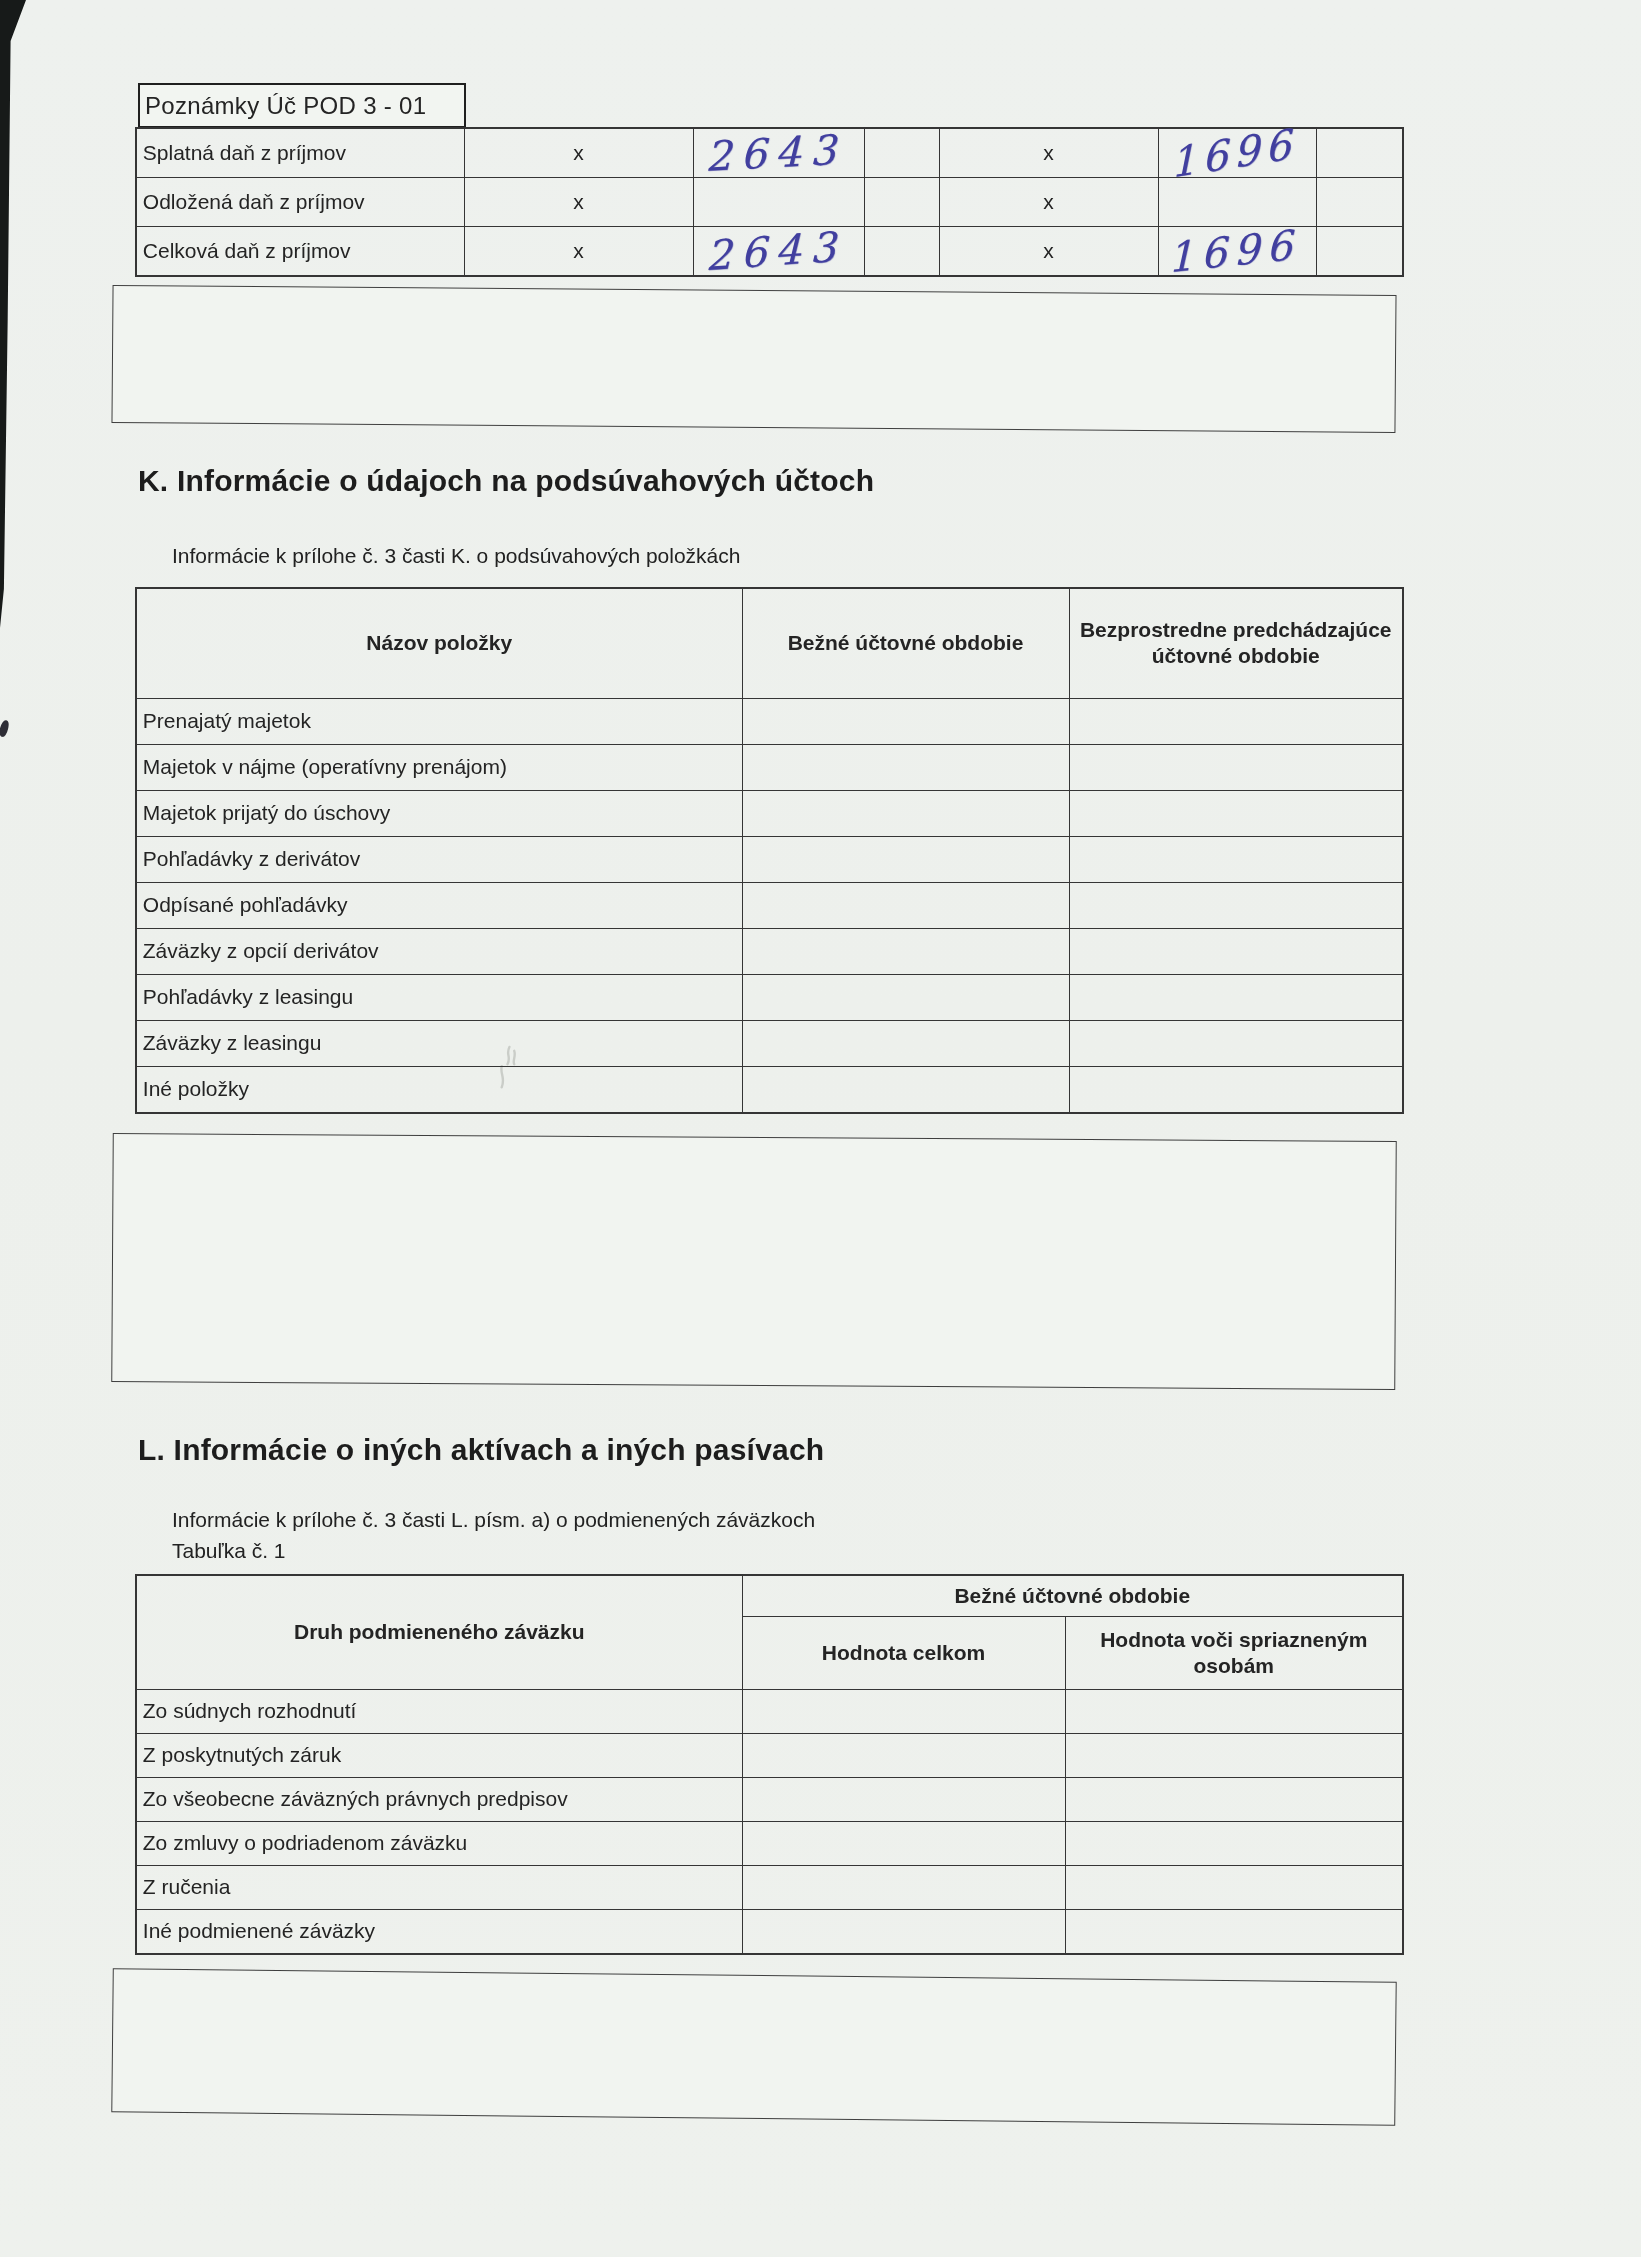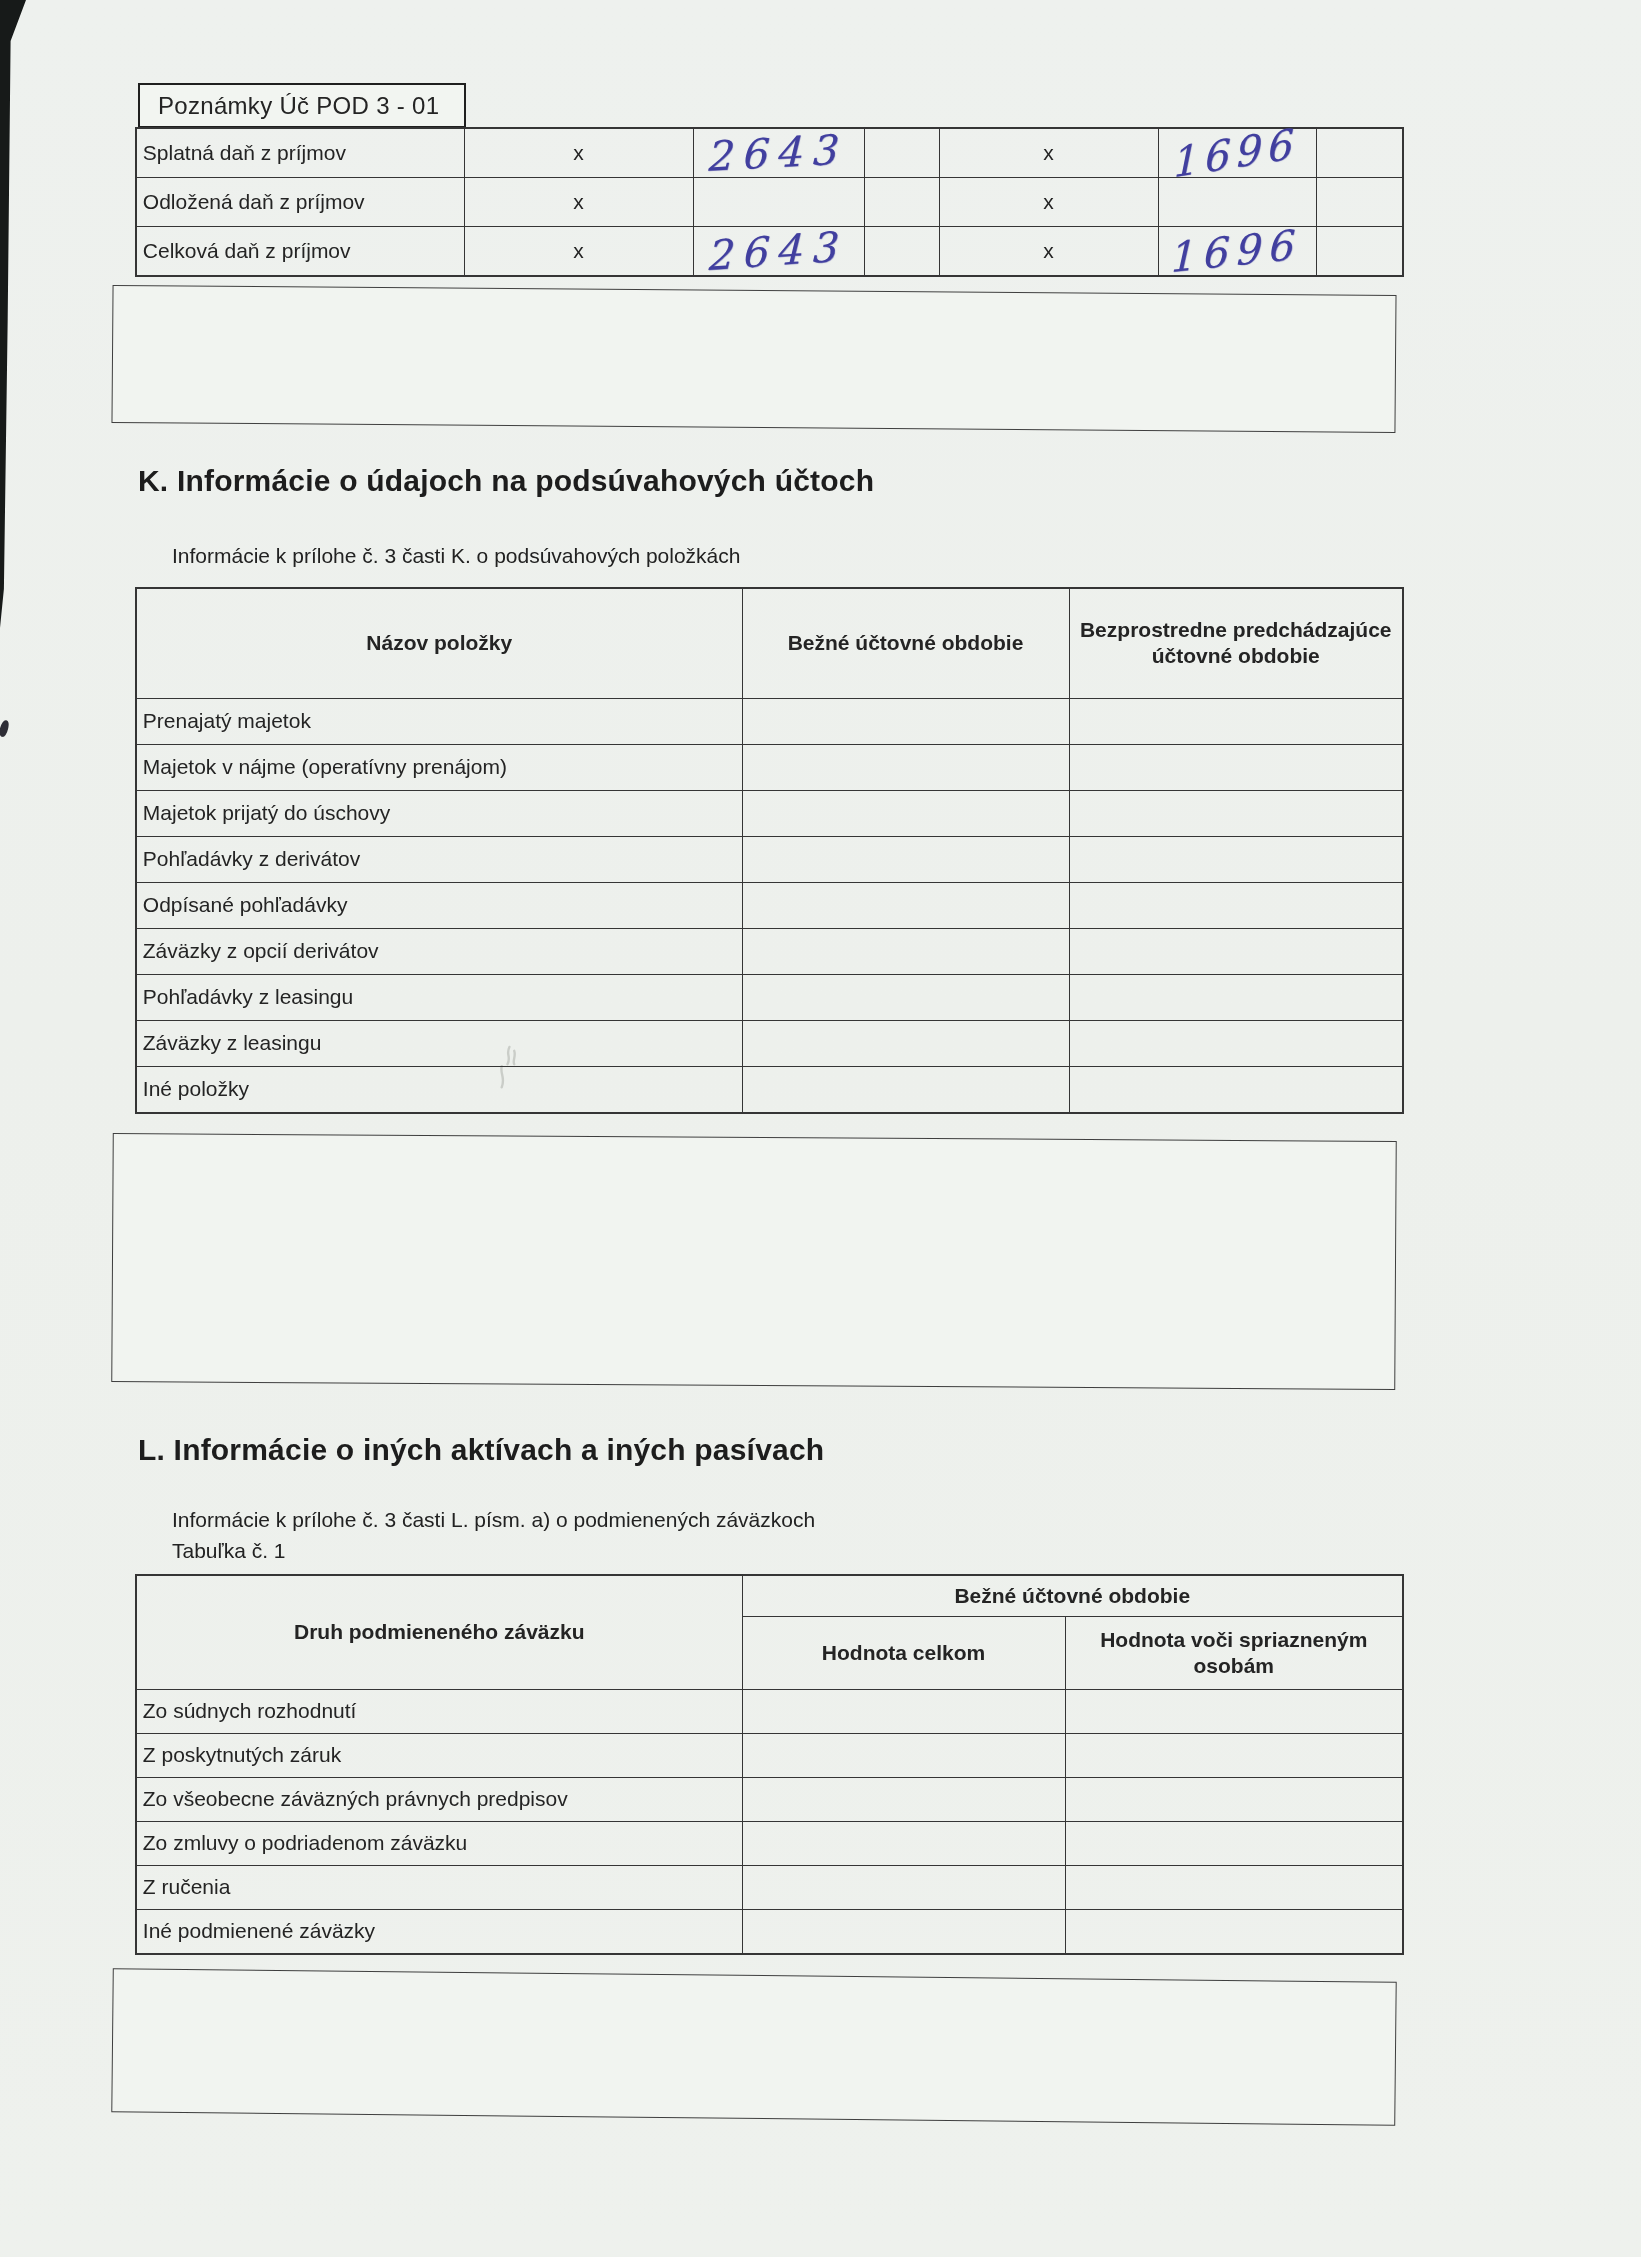--- a/index.html
+++ b/index.html
@@ -34,21 +34,21 @@
   }
 
   
   .form-label-box {
     position: absolute; left: 138px; top: 83px;
     width: 328px; height: 45px;
     box-sizing: border-box;
     border: 2.9px solid #1f1f1f;
     background: #f2f5f1;
     display: flex; align-items: center;
-    padding-left: 18px;
+    padding-left: 5px;
     font-size: 24px;
     letter-spacing: 0.3px;
   }
 
   
   table.scan {
     position: absolute;
     border-collapse: collapse;
     table-layout: fixed;
     width: 1268px;

